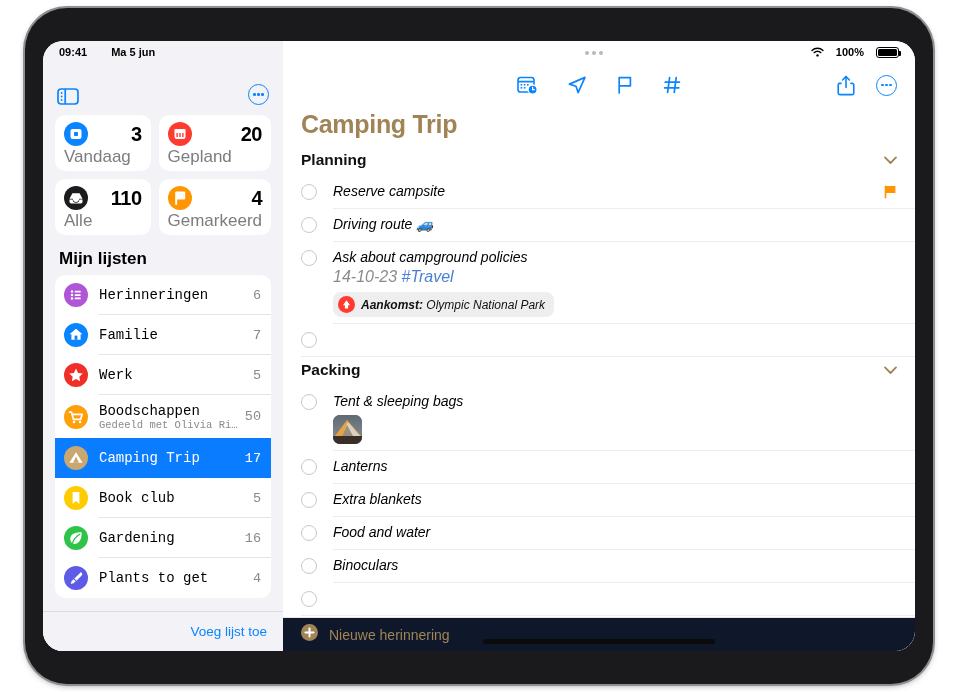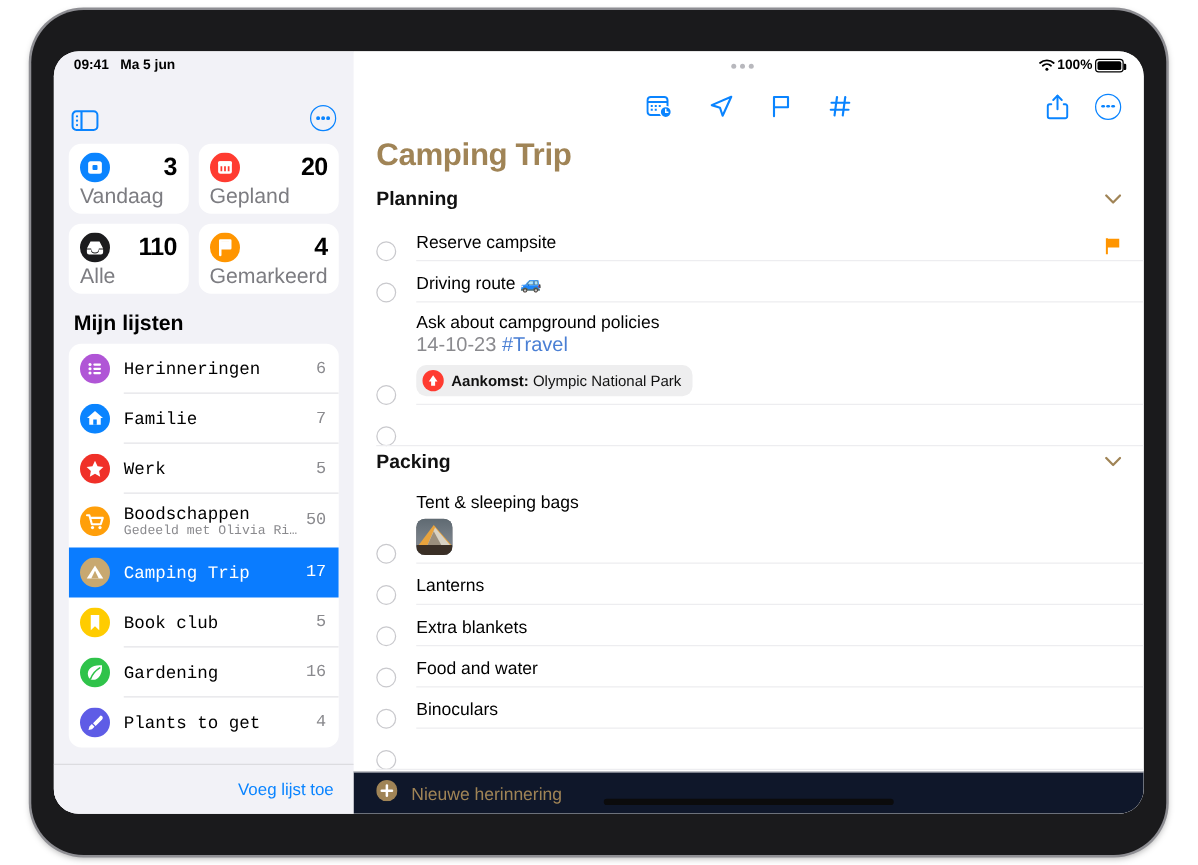--- a/index.html
+++ b/index.html
@@ -35,22 +35,22 @@
     left: 18px; top: 33px;
     width: 872px; height: 22px;
     display: flex;
     align-items: center;
     z-index: 40;
     pointer-events: none;
     font-size: 11px;
     font-weight: bold;
     color: #000;
   }
-  .status-left { margin-left: 16px; display: flex; gap: 9px; }
-  .status-right { margin-left: auto; margin-right: 16px; display: flex; align-items: center; gap: 2px; }
+  .status-left { margin-left: 16px; display: flex; gap: 24px; }
+  .status-right { margin-left: auto; margin-right: 16px; display: flex; align-items: center; gap: 12px; }
   .wifi-ico { display: inline-block; width: 13px; height: 10px; }
   .batt {
     width: 23px; height: 11px;
     border: 1.2px solid #000; border-radius: 3px;
     position: relative; display: inline-block;
   }
   .batt::after {
     content: ""; position: absolute; right: -3px; top: 3px;
     width: 2px; height: 5px; background: #000; border-radius: 0 1px 1px 0;
   }
@@ -197,25 +197,26 @@
 
   .section-head {
     display: flex; align-items: center;
     padding: 4px 18px 7px 18px;
   }
   .section-title { font-size: 15.5px; font-weight: bold; color: #111; }
   .section-chevron { margin-left: auto; cursor: pointer; }
 
   .rem-row {
     display: flex;
-    align-items: flex-end;
+    align-items: flex-start;
     padding: 0 18px 0 18px;
     position: relative;
     min-height: 33px;
     cursor: pointer;
+    font-style: italic;
   }
   .rem-circle {
     width: 16px; height: 16px; border-radius: 50%;
     border: 1.4px solid #c9c9cd;
     flex-shrink: 0;
     margin-top: 8px;
     cursor: pointer;
   }
   .rem-body { flex: 1; min-width: 0; padding: 7px 0 7px 16px; }
   .rem-title { font-size: 14px; color: #000; line-height: 17px; }

